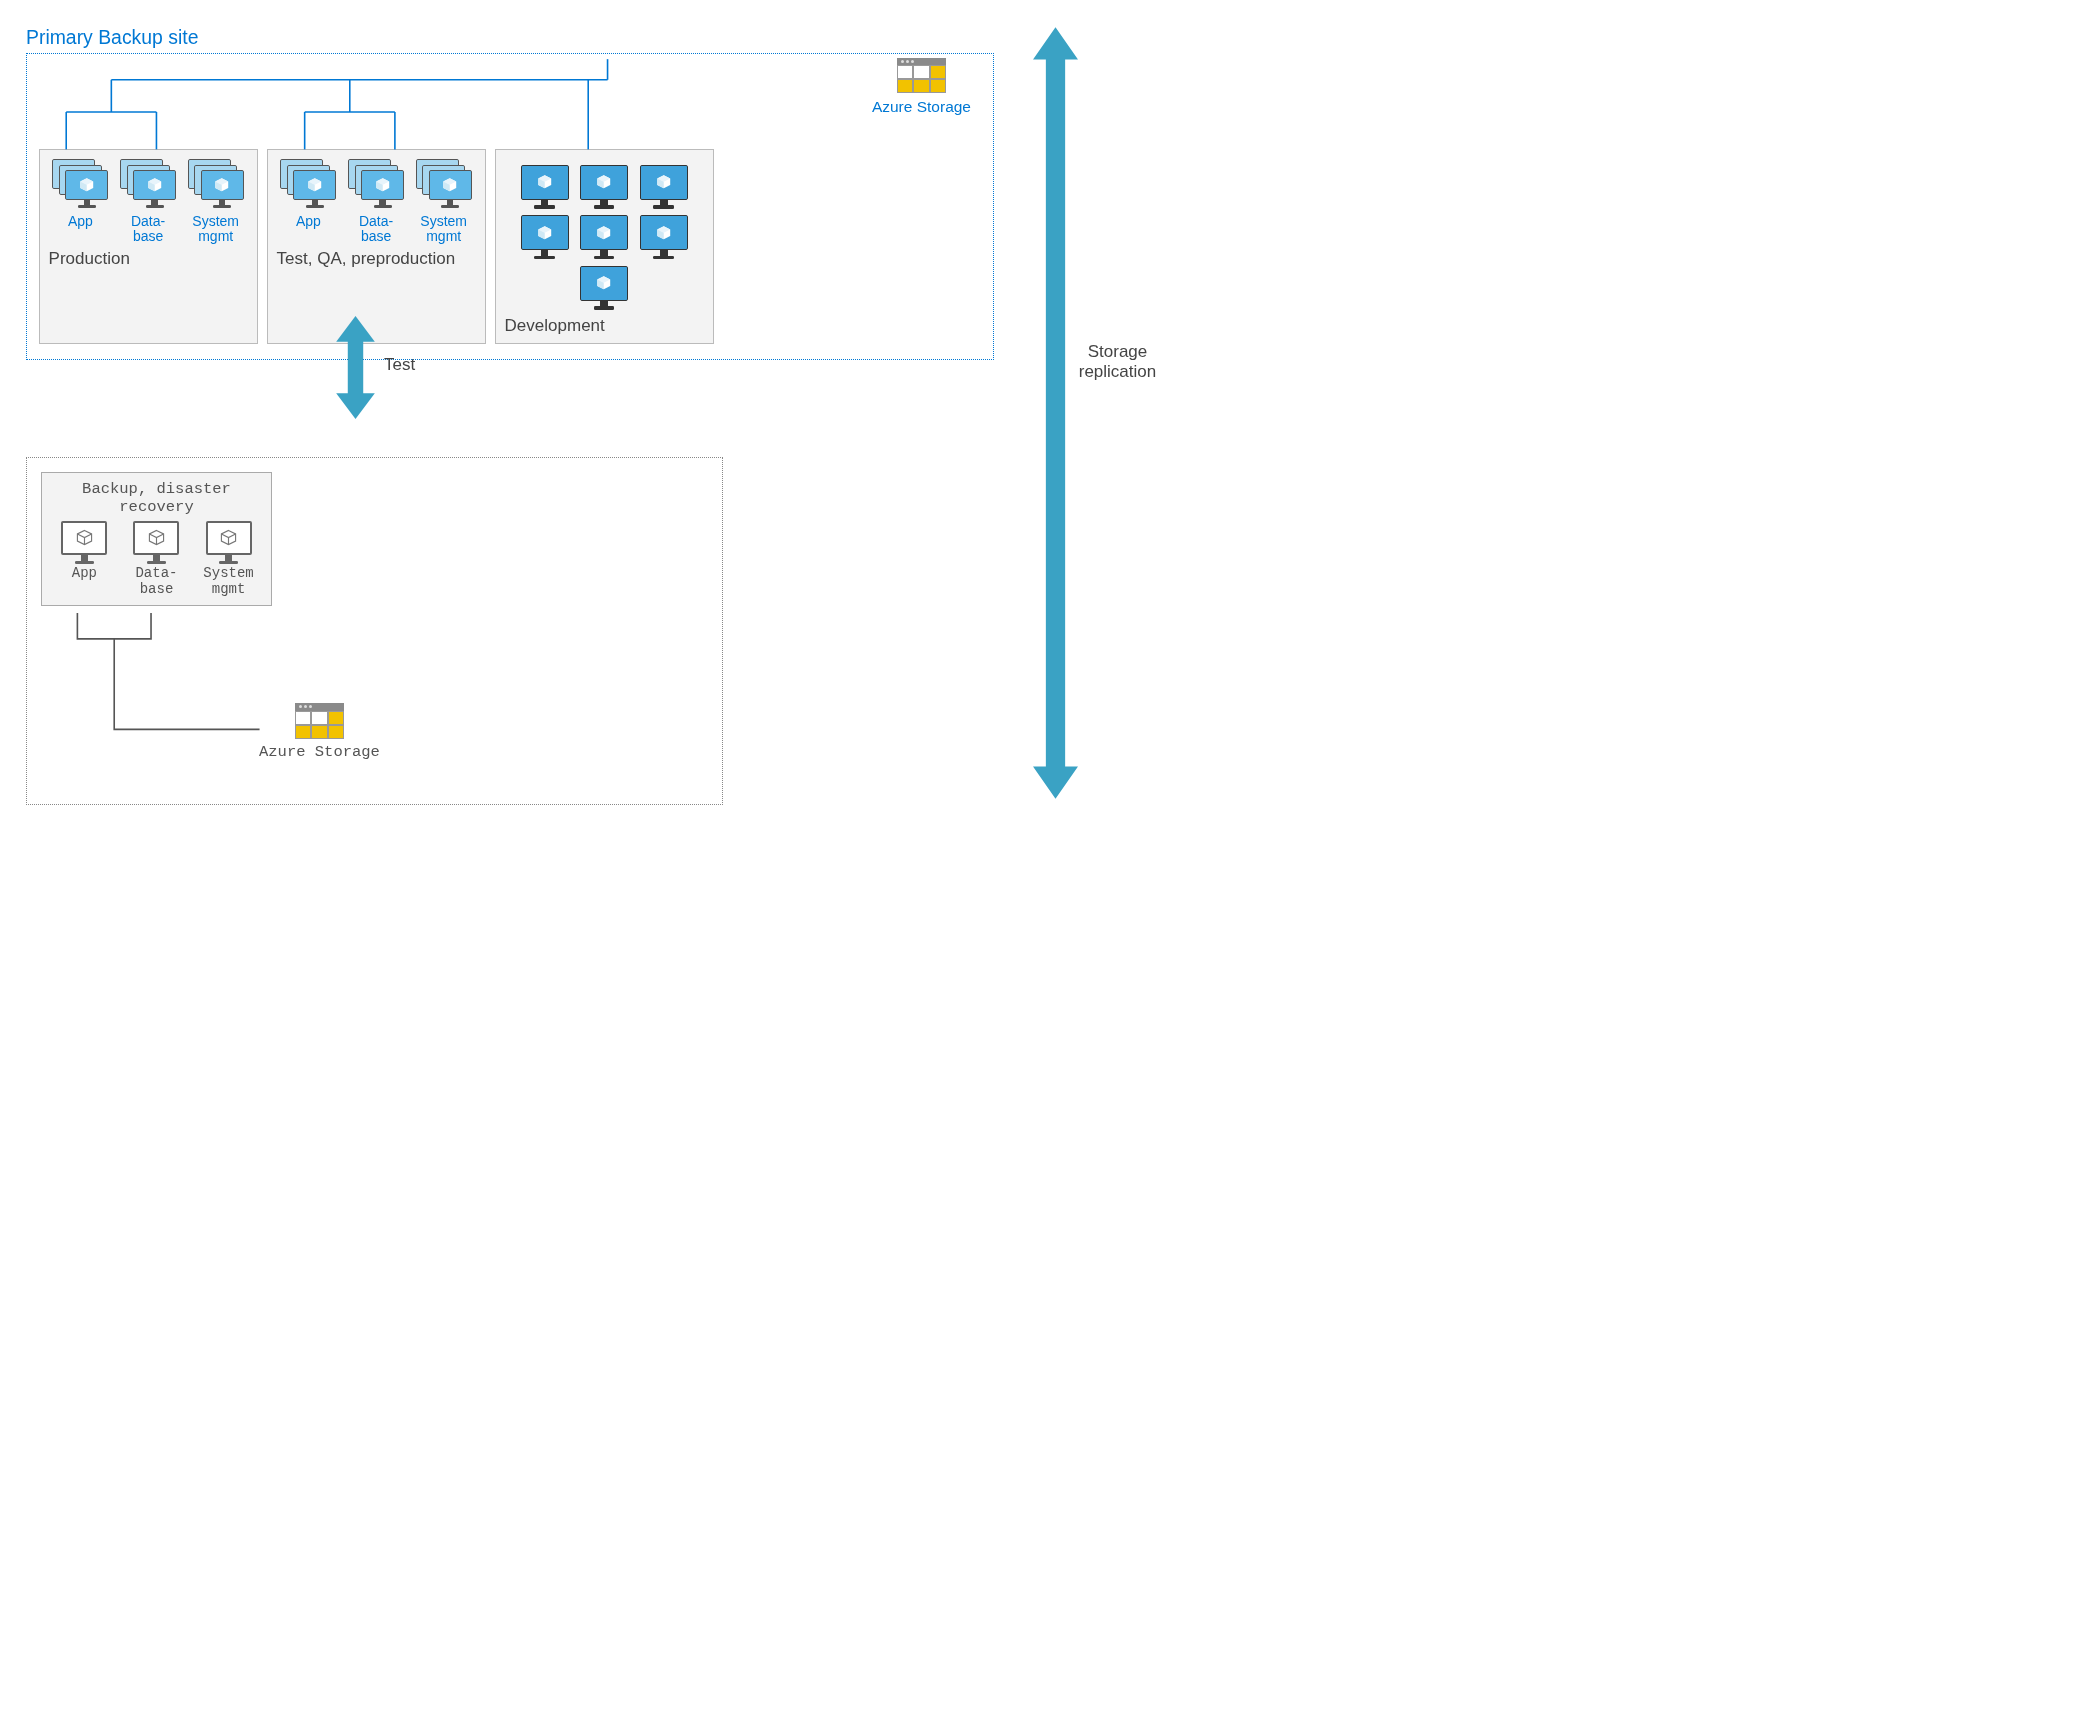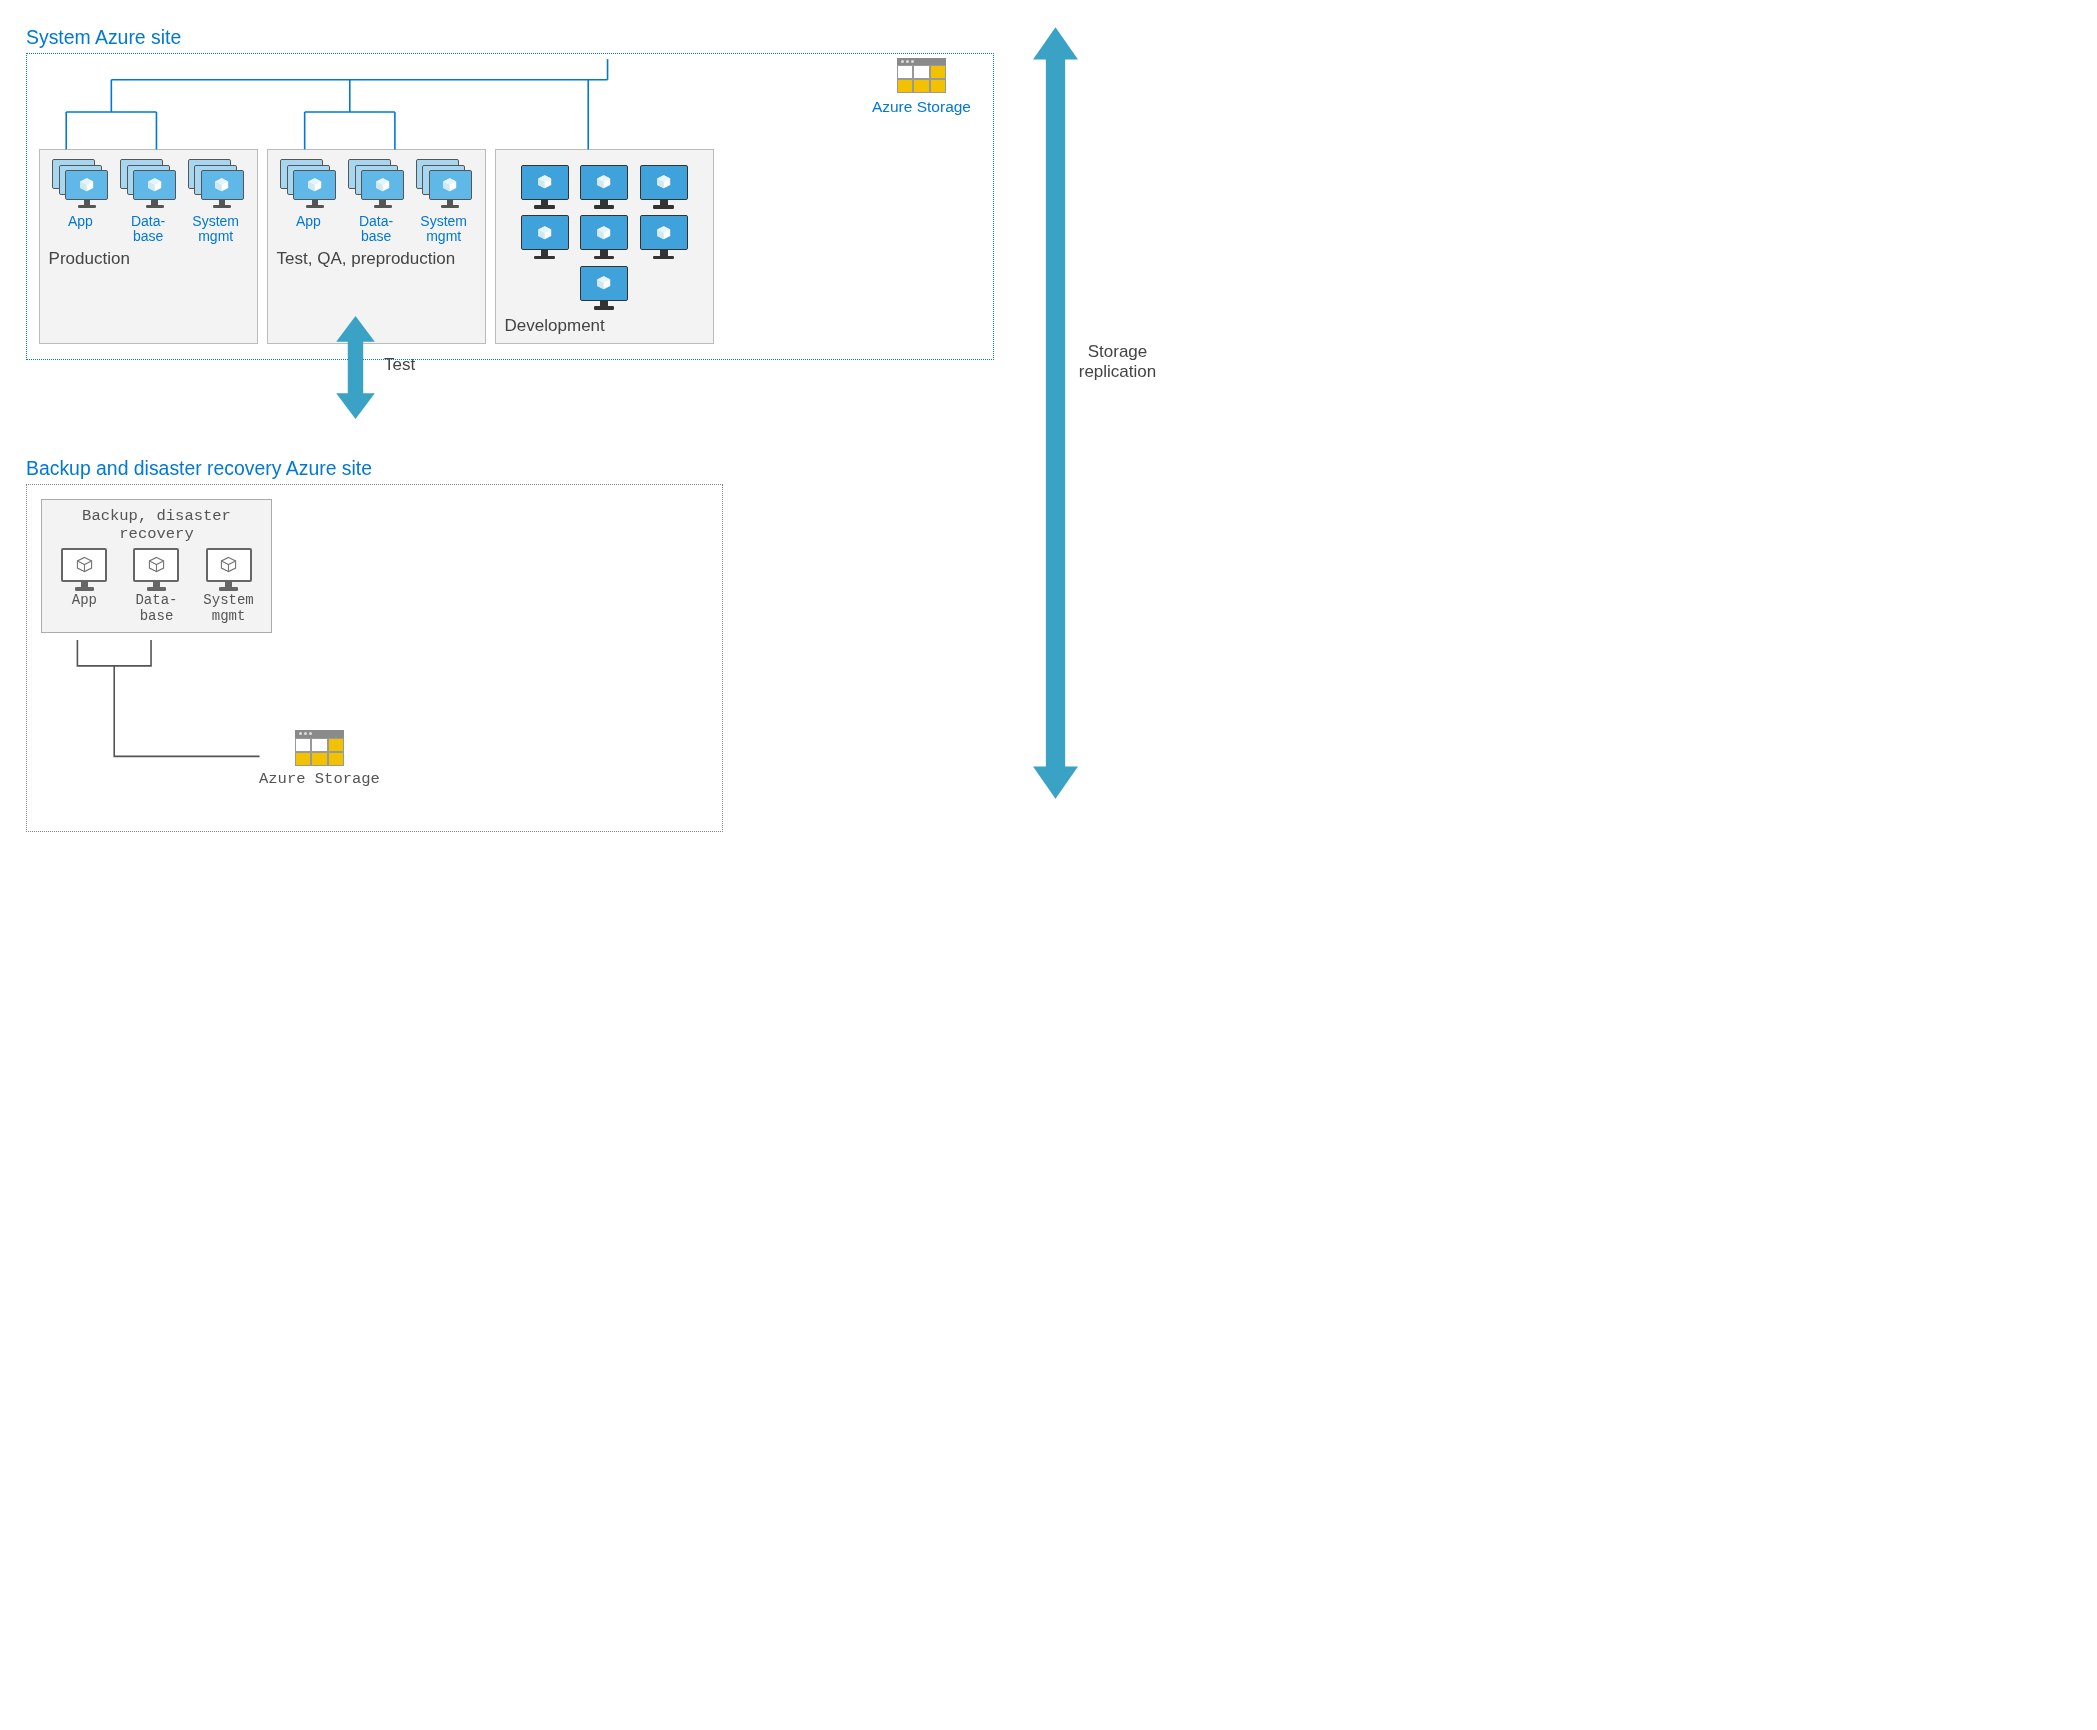--- a/index.html
+++ b/index.html
@@ -176,21 +176,21 @@
 <div class="canvas">
 
   <div class="big-arrow">
     <svg width="45" height="774" viewBox="0 0 70 1200">
       <polygon points="35,0 70,50 50,50 50,1150 70,1150 35,1200 0,1150 20,1150 20,50 0,50" fill="#3aa2c4"></polygon>
     </svg>
   </div>
   <div class="repl-label" style="right:-168px; top:316px; width:97px;padding-left:8px;">Storage
 replication</div>
 
-  <div class="site-title">System Azure site</div>
+  <div class="site-title">Primary Backup site</div>
   <div class="primary-site" style="position:relative;">
 
     <svg class="conn-svg" width="710" height="116" viewBox="0 0 1100 180">
 
       <path d="M 130 40 L 900 40" stroke="#0078d4" stroke-width="2.5" fill="none"></path>
 
       <path d="M 900 8 L 900 40" stroke="#0078d4" stroke-width="2.5" fill="none"></path>
 
       <path d="M 130 40 L 130 90" stroke="#0078d4" stroke-width="2.5" fill="none"></path>
       <path d="M 500 40 L 500 90" stroke="#0078d4" stroke-width="2.5" fill="none"></path>
@@ -462,21 +462,20 @@
   </div>
 
   <div class="sync-arrow" style="left:310px; top:290px;">
     <svg width="39" height="103" viewBox="0 0 60 160">
       <polygon points="30,0 60,40 42,40 42,120 60,120 30,160 0,120 18,120 18,40 0,40" fill="#3aa2c4"></polygon>
     </svg>
   </div>
   <div class="sync-label" style="position:absolute; left:358px; top:329px;">Test</div>
 
   <div style="height:97px;"></div>
-  <div class="site-title">Backup and disaster recovery Azure site</div>
   <div class="dr-site" style="position:relative; height:348px;">
 
     <div class="dr-zone">
       <div class="zone-heading">Backup, disaster recovery</div>
       <div class="dr-tier-row">
         <div class="dr-tier">
           <div class="dr-vm">
               <div class="screen">
                 <svg viewBox="0 0 24 24" width="17" height="17">
                   <path d="M12 2 L22 7 L22 17 L12 22 L2 17 L2 7 Z" fill="none" stroke="#777" stroke-width="1.6"></path>

